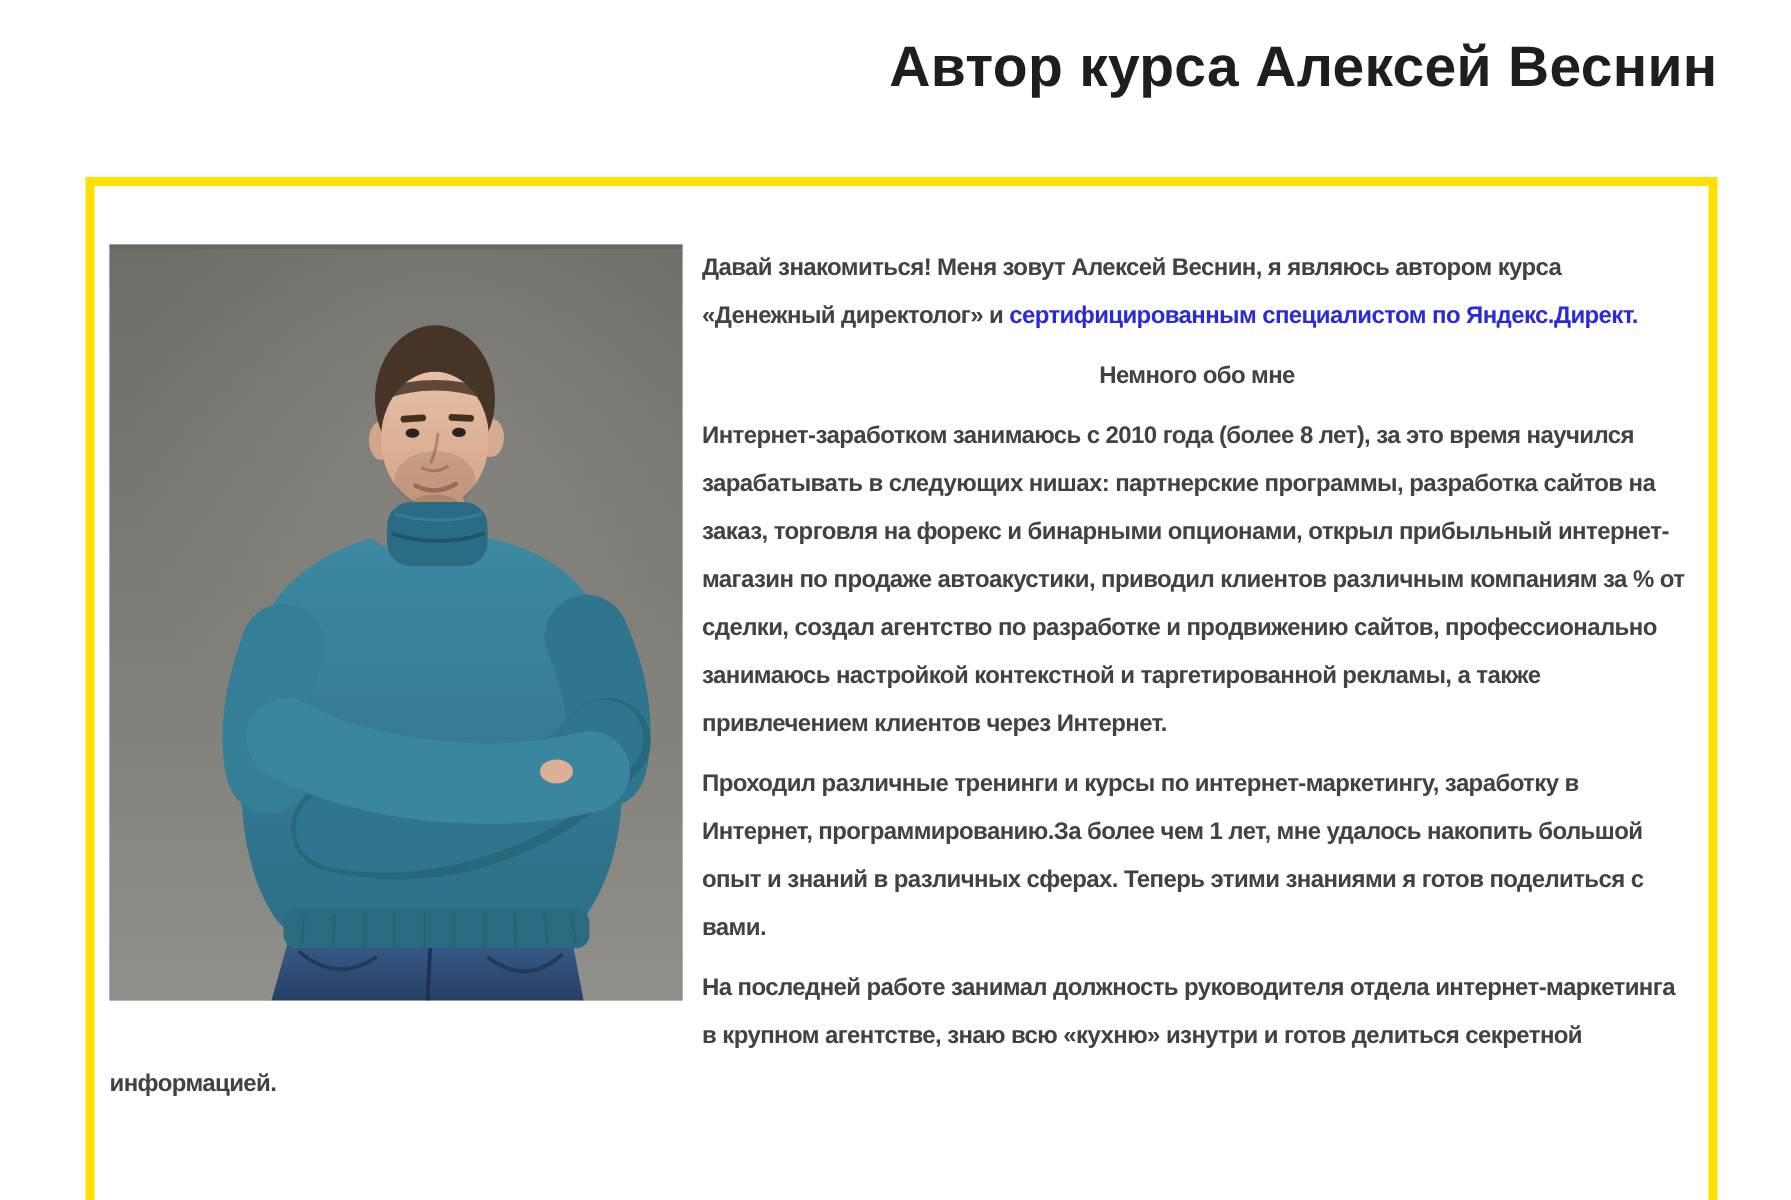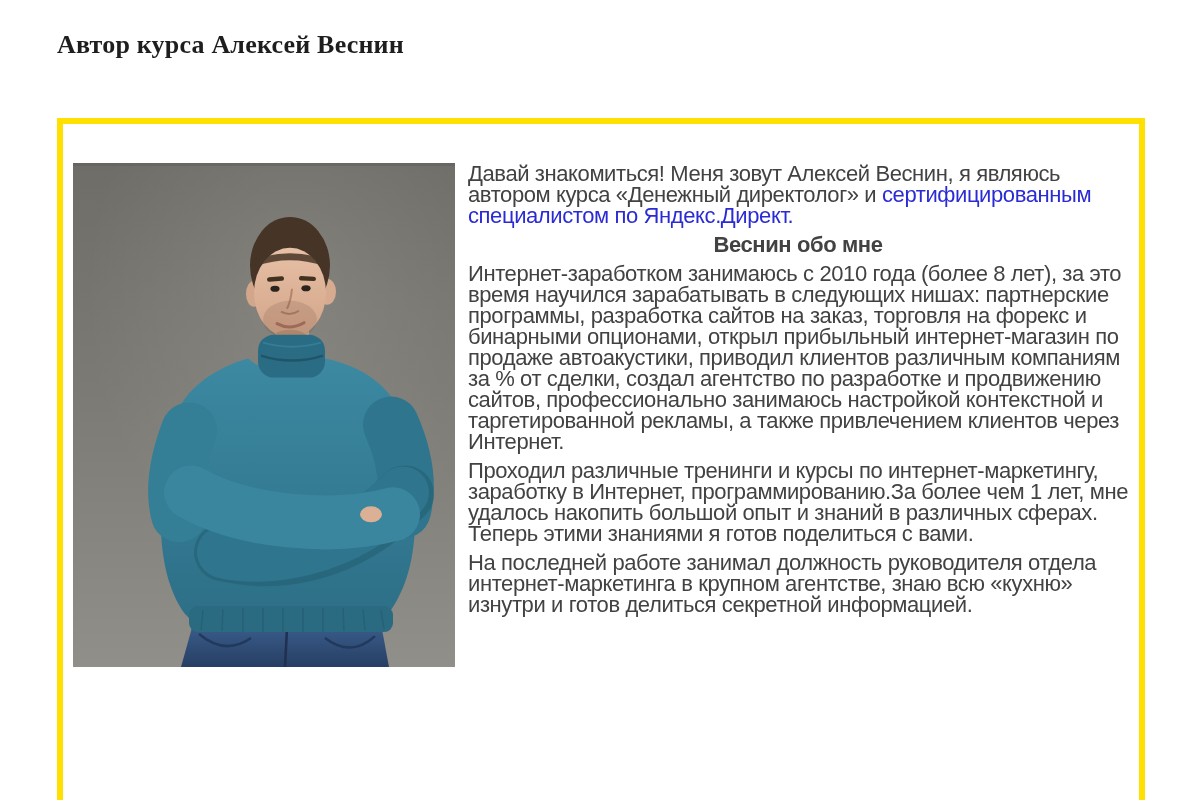--- a/index.html
+++ b/index.html
@@ -11,45 +11,45 @@
   }
   *{box-sizing:border-box;}
   html,body{margin:0;padding:0;}
   body{
     width:1194px;height:800px;overflow:hidden;background:#ffffff;
     font-family:"Liberation Sans","DejaVu Sans",sans-serif;
     color:var(--body-text);
   }
   .page-title{
     margin:22px 49px 50px 57px;
-    text-align:left;
-    font-size:26px;line-height:46px;font-weight:700;
+    text-align:right;
+    font-size:38px;line-height:46px;font-weight:700;
     color:var(--title-text);
     letter-spacing:.2px;
-    font-family:Liberation Serif, serif;
   }
   .frame{
     margin:0 49px 0 57px;
     border:6px solid var(--frame-border);
     padding:39px 11px 40px 10px;
     height:760px; 
   }
   .frame::after{content:"";display:block;clear:both;}
   .photo{
     float:left;
     width:382px;height:504px;
     margin:0 13px 20px 0;
     background:var(--photo-background);
   }
   .photo svg{display:block;width:100%;height:100%;}
   .frame p{
     margin:8px 0;
-    font-size:22px;line-height:21px;
+    font-size:16px;line-height:32px;
     letter-spacing:-0.4px;
     color:var(--body-text);
+    font-weight:bold;
   }
   .frame p.intro{margin-top:0;}
   .about-heading{
     text-align:center;
     font-weight:700;
   }
   a.text-link{color:var(--link);text-decoration:none;cursor:pointer;}
 </style>
 </head>
 <body>
@@ -134,21 +134,21 @@
       <g>
         <rect x="185" y="172" width="67" height="43" rx="16" fill="#2A6C83"></rect>
         <path d="M188,193 Q219,203 250,193" stroke="#1C4A5C" stroke-width="2.5" fill="none" opacity="0.7"></path>
         <path d="M190,180 Q219,188 248,180" stroke="#3A859D" stroke-width="2" fill="none" opacity="0.7"></path>
       </g>
     </svg>
   </div>
 
   <p class="intro"><span>Давай знакомиться! Меня зовут Алексей Веснин, я являюсь автором курса «Денежный директолог» и </span><a class="text-link" href="#">сертифицированным специалистом по Яндекс.Директ.</a></p>
 
-  <p class="about-heading">Веснин обо мне</p>
+  <p class="about-heading">Немного обо мне</p>
 
   <p>Интернет-заработком занимаюсь с 2010 года (более 8 лет), за это время научился зарабатывать в следующих нишах: партнерские программы, разработка сайтов на заказ, торговля на форекс и бинарными опционами, открыл прибыльный интернет-магазин по продаже автоакустики, приводил клиентов различным компаниям за % от сделки, создал агентство по разработке и продвижению сайтов, профессионально занимаюсь настройкой контекстной и таргетированной рекламы, а также привлечением клиентов через Интернет.</p>
 
   <p>Проходил различные тренинги и курсы по интернет-маркетингу, заработку в Интернет, программированию.За более чем 1 лет, мне удалось накопить большой опыт и знаний в различных сферах. Теперь этими знаниями я готов поделиться с вами.</p>
 
   <p>На последней работе занимал должность руководителя отдела интернет-маркетинга в крупном агентстве, знаю всю «кухню» изнутри и готов делиться секретной информацией.</p>
 
 </div>
 
 </body></html>

